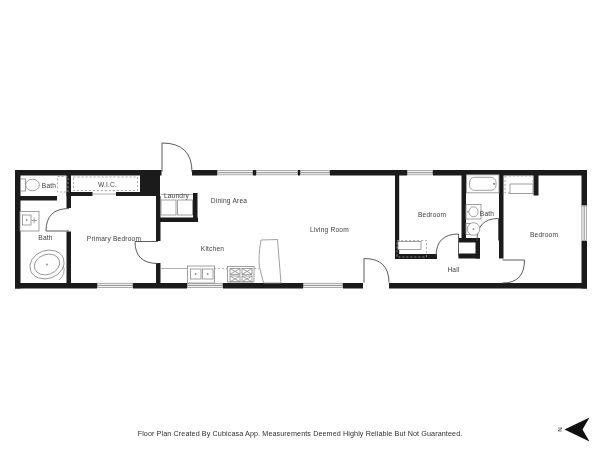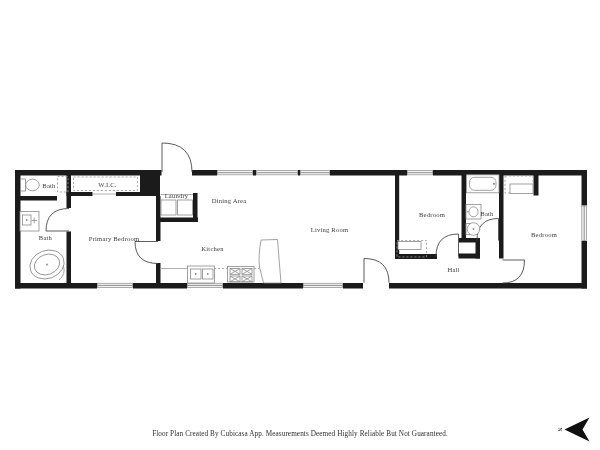--- a/index.html
+++ b/index.html
@@ -1,16 +1,16 @@
 <!DOCTYPE html>
 <html style="--page_bg: #ffffff; --wall: #1b1b1b; --fixture_line: #8a8a8a; --door_line: #4a4a4a; --window_frame: #9a9a9a; --label_text: #3c3c3c;"><head>
 <meta charset="utf-8">
 <style>
   html,body{margin:0;padding:0;background:#ffffff;}
-  .stage{width:558px;height:450px;background:var(--page_bg,#ffffff);position:relative;font-family:Liberation Serif, serif;}
+  .stage{width:558px;height:450px;background:var(--page_bg,#ffffff);position:relative;font-family:Liberation Sans, sans-serif;}
   svg{display:block;}
   .wall{fill:var(--wall,#1b1b1b);stroke:none;}
   .opening{fill:#ffffff;stroke:none;}
   .win-frame{fill:#f2f2f2;stroke:var(--window_frame,#9a9a9a);stroke-width:.8;}
   .win-line{stroke:#787878;stroke-width:.8;}
   .door{stroke:var(--door_line,#4a4a4a);stroke-width:.9;fill:none;}
   .fix{stroke:var(--fixture_line,#8a8a8a);stroke-width:.8;fill:#ffffff;}
   .fixl{stroke:var(--fixture_line,#8a8a8a);stroke-width:.8;fill:none;}
   .dot{fill:#8a8a8a;stroke:none;}
   .dash{stroke:#9a9a9a;stroke-width:.8;fill:none;stroke-dasharray:2.2,1.8;}

